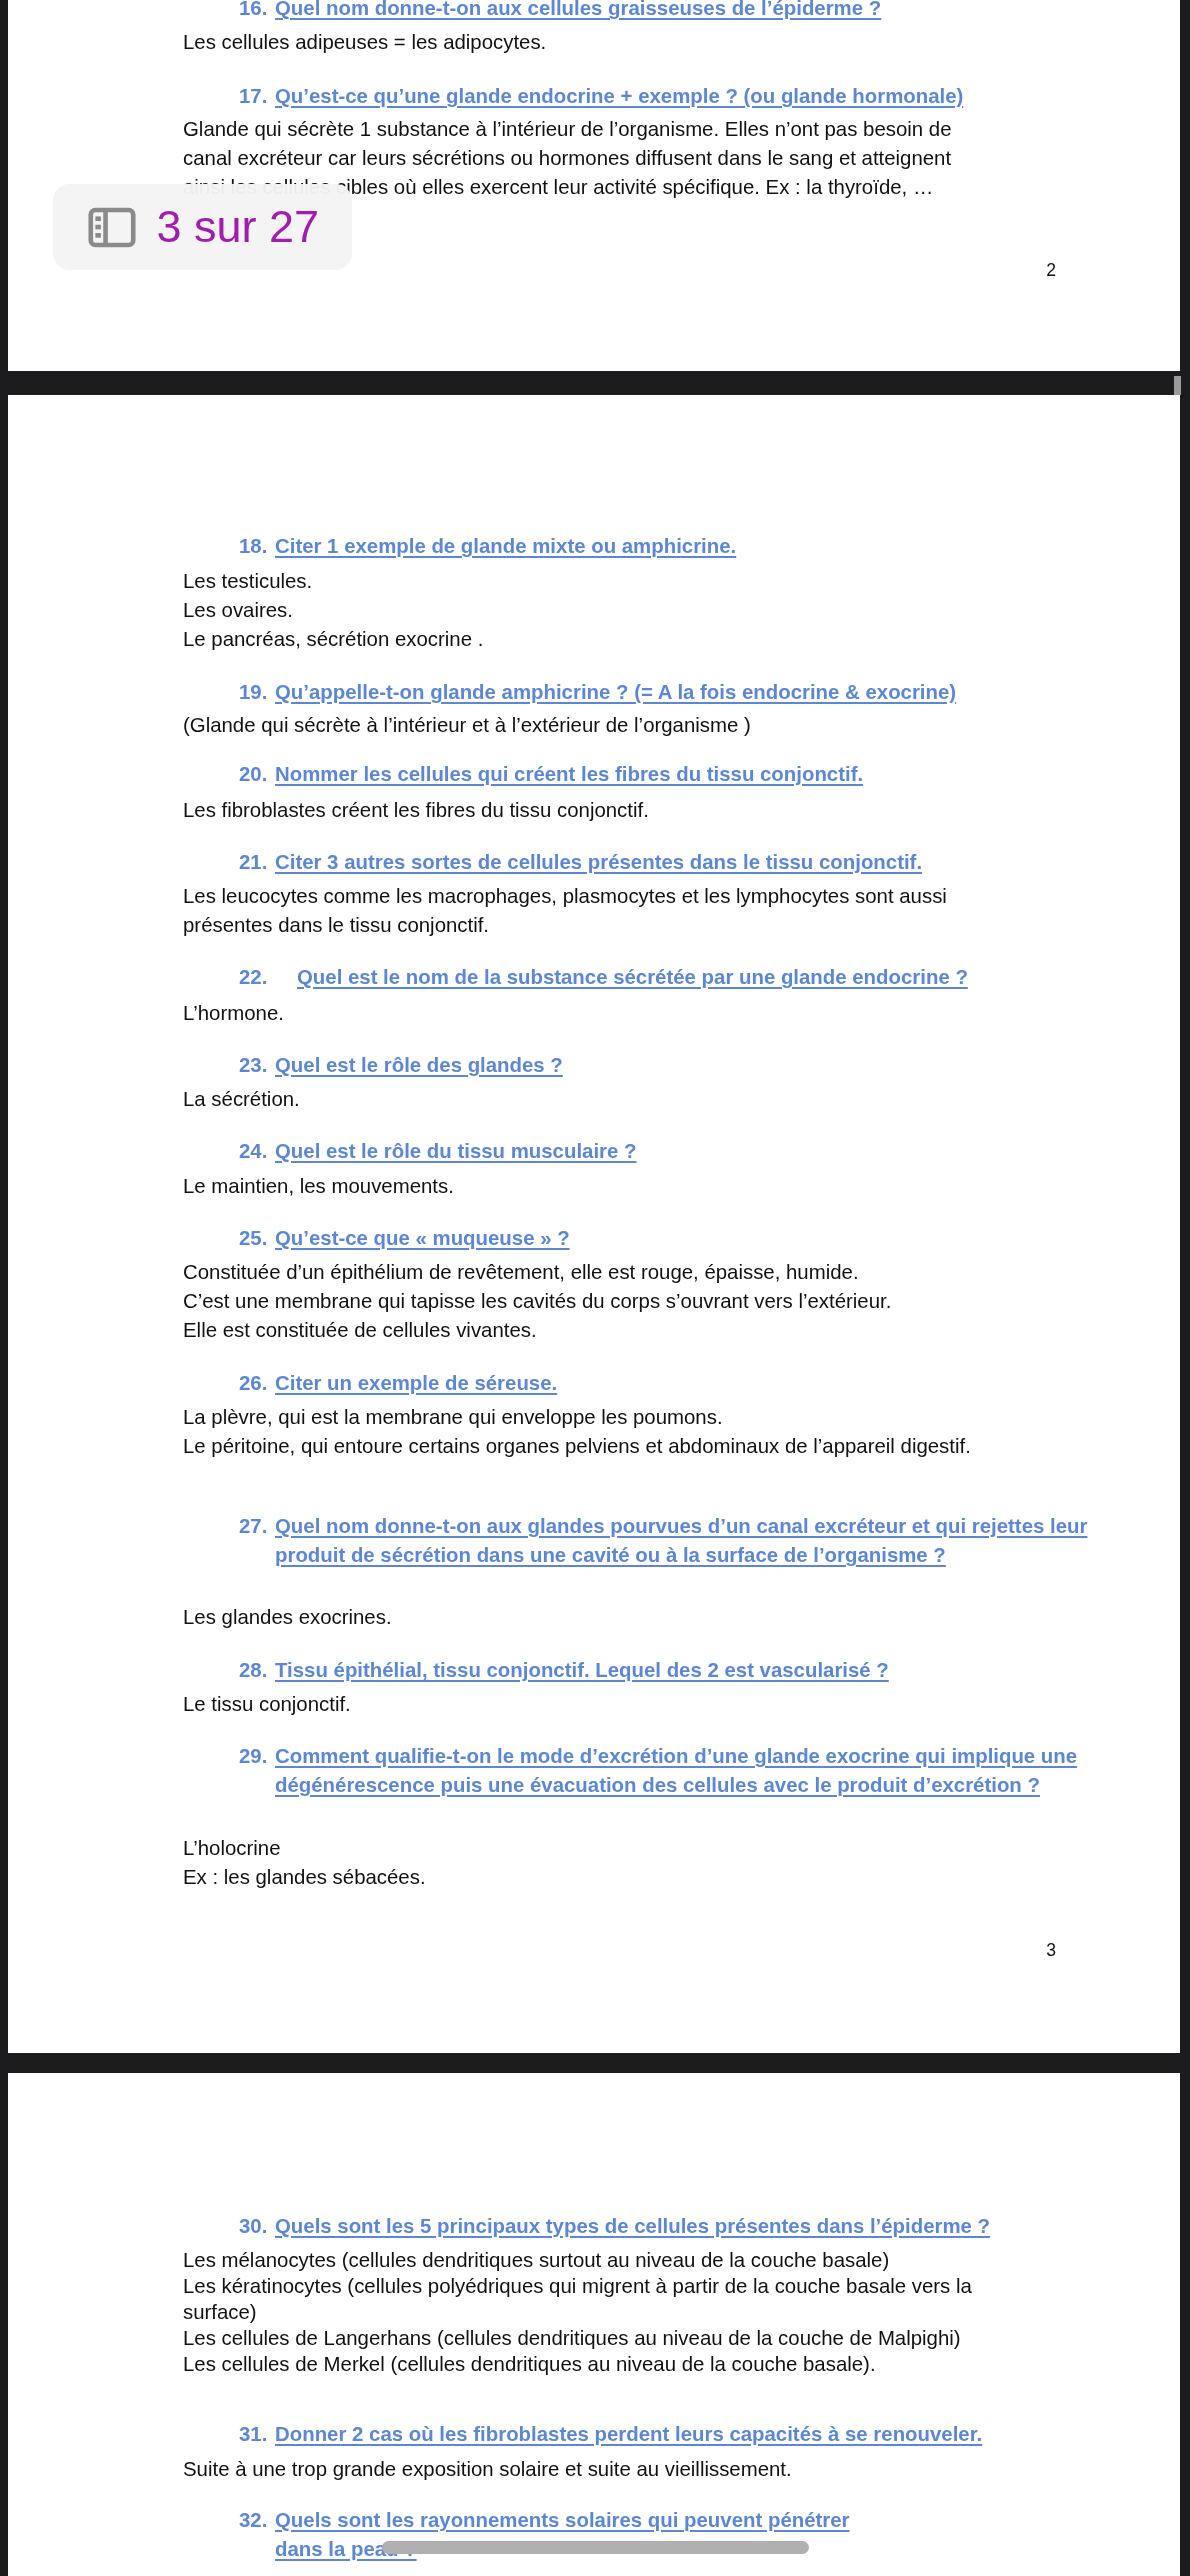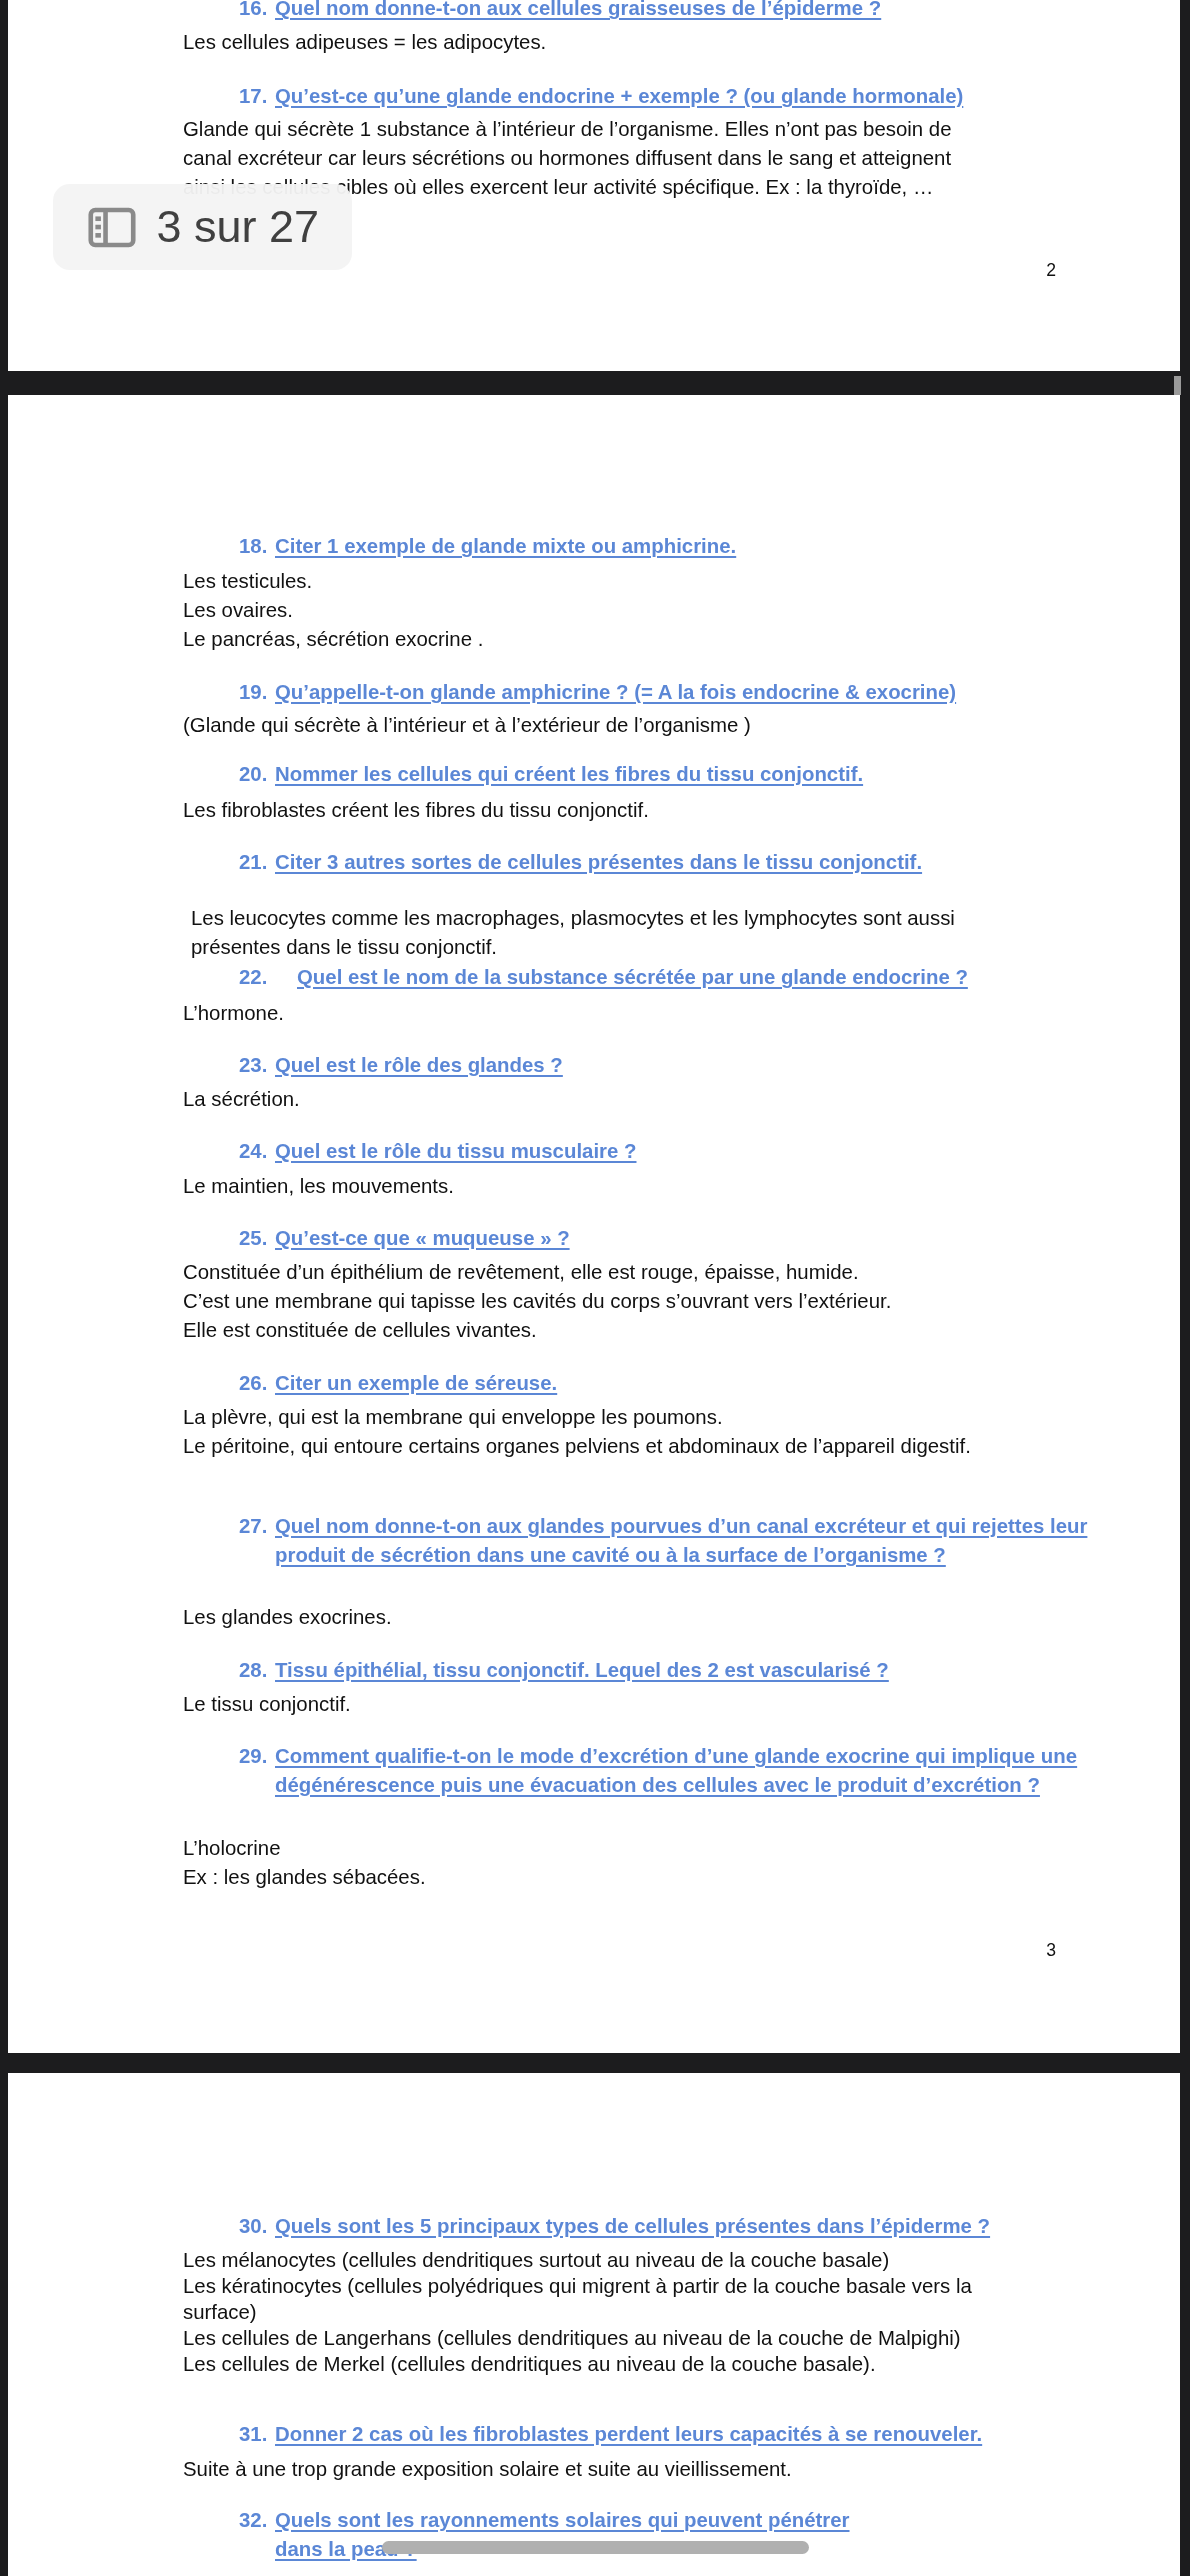--- a/index.html
+++ b/index.html
@@ -23,21 +23,21 @@
     position: absolute; left: 183px; right: 93px;
     color: #111; font-size: 20.4px; line-height: 29px;
   }
   .a div { white-space: nowrap; }
   .a.tight { line-height: 26px; }
   .pnum { position: absolute; right: 135px; font-size: 17.6px; color: #111; }
   .badge {
     position: absolute; left: 53px; top: 184px; width: 299px; height: 86px;
     background: rgba(244,244,244,0.96); border-radius: 16.7px;
     display: flex; align-items: center; padding-left: 35px; box-sizing: border-box;
-    color: #404040; font-size: 45px;
+    color: #a21caf; font-size: 45px;
   }
   .badge svg { margin-right: 20.4px; }
   .scrollthumb {
     position: absolute; left: 1174px; top: 376px; width: 6.5px; height: 18.5px; background: #9a9a9a;
   }
   .hscroll {
     position: absolute; left: 382px; top: 2541px; width: 427px; height: 13px;
     background: #b0b0b0; border-radius: 6.5px;
   }
 </style>
@@ -89,21 +89,21 @@
   <span class="txt">Nommer les cellules qui créent les fibres du tissu conjonctif.</span>
 </div>
 <div class="a" style="top:796px;">
   <div>Les fibroblastes créent les fibres du tissu conjonctif.</div>
 </div>
 
 <div class="q" style="top:848px;">
   <span class="num">21.</span>
   <span class="txt">Citer 3 autres sortes de cellules présentes dans le tissu conjonctif.</span>
 </div>
-<div class="a" style="top:904px;margin-left:8px;">
+<div class="a" style="top:882px;">
   <div>Les leucocytes comme les macrophages, plasmocytes et les lymphocytes sont aussi</div>
   <div>présentes dans le tissu conjonctif.</div>
 </div>
 
 <div class="q" style="top:963px;gap:22px;">
   <span class="num">22.</span>
   <span class="txt">Quel est le nom de la substance sécrétée par une glande endocrine ?</span>
 </div>
 <div class="a" style="top:999px;">
   <div>L’hormone.</div>

